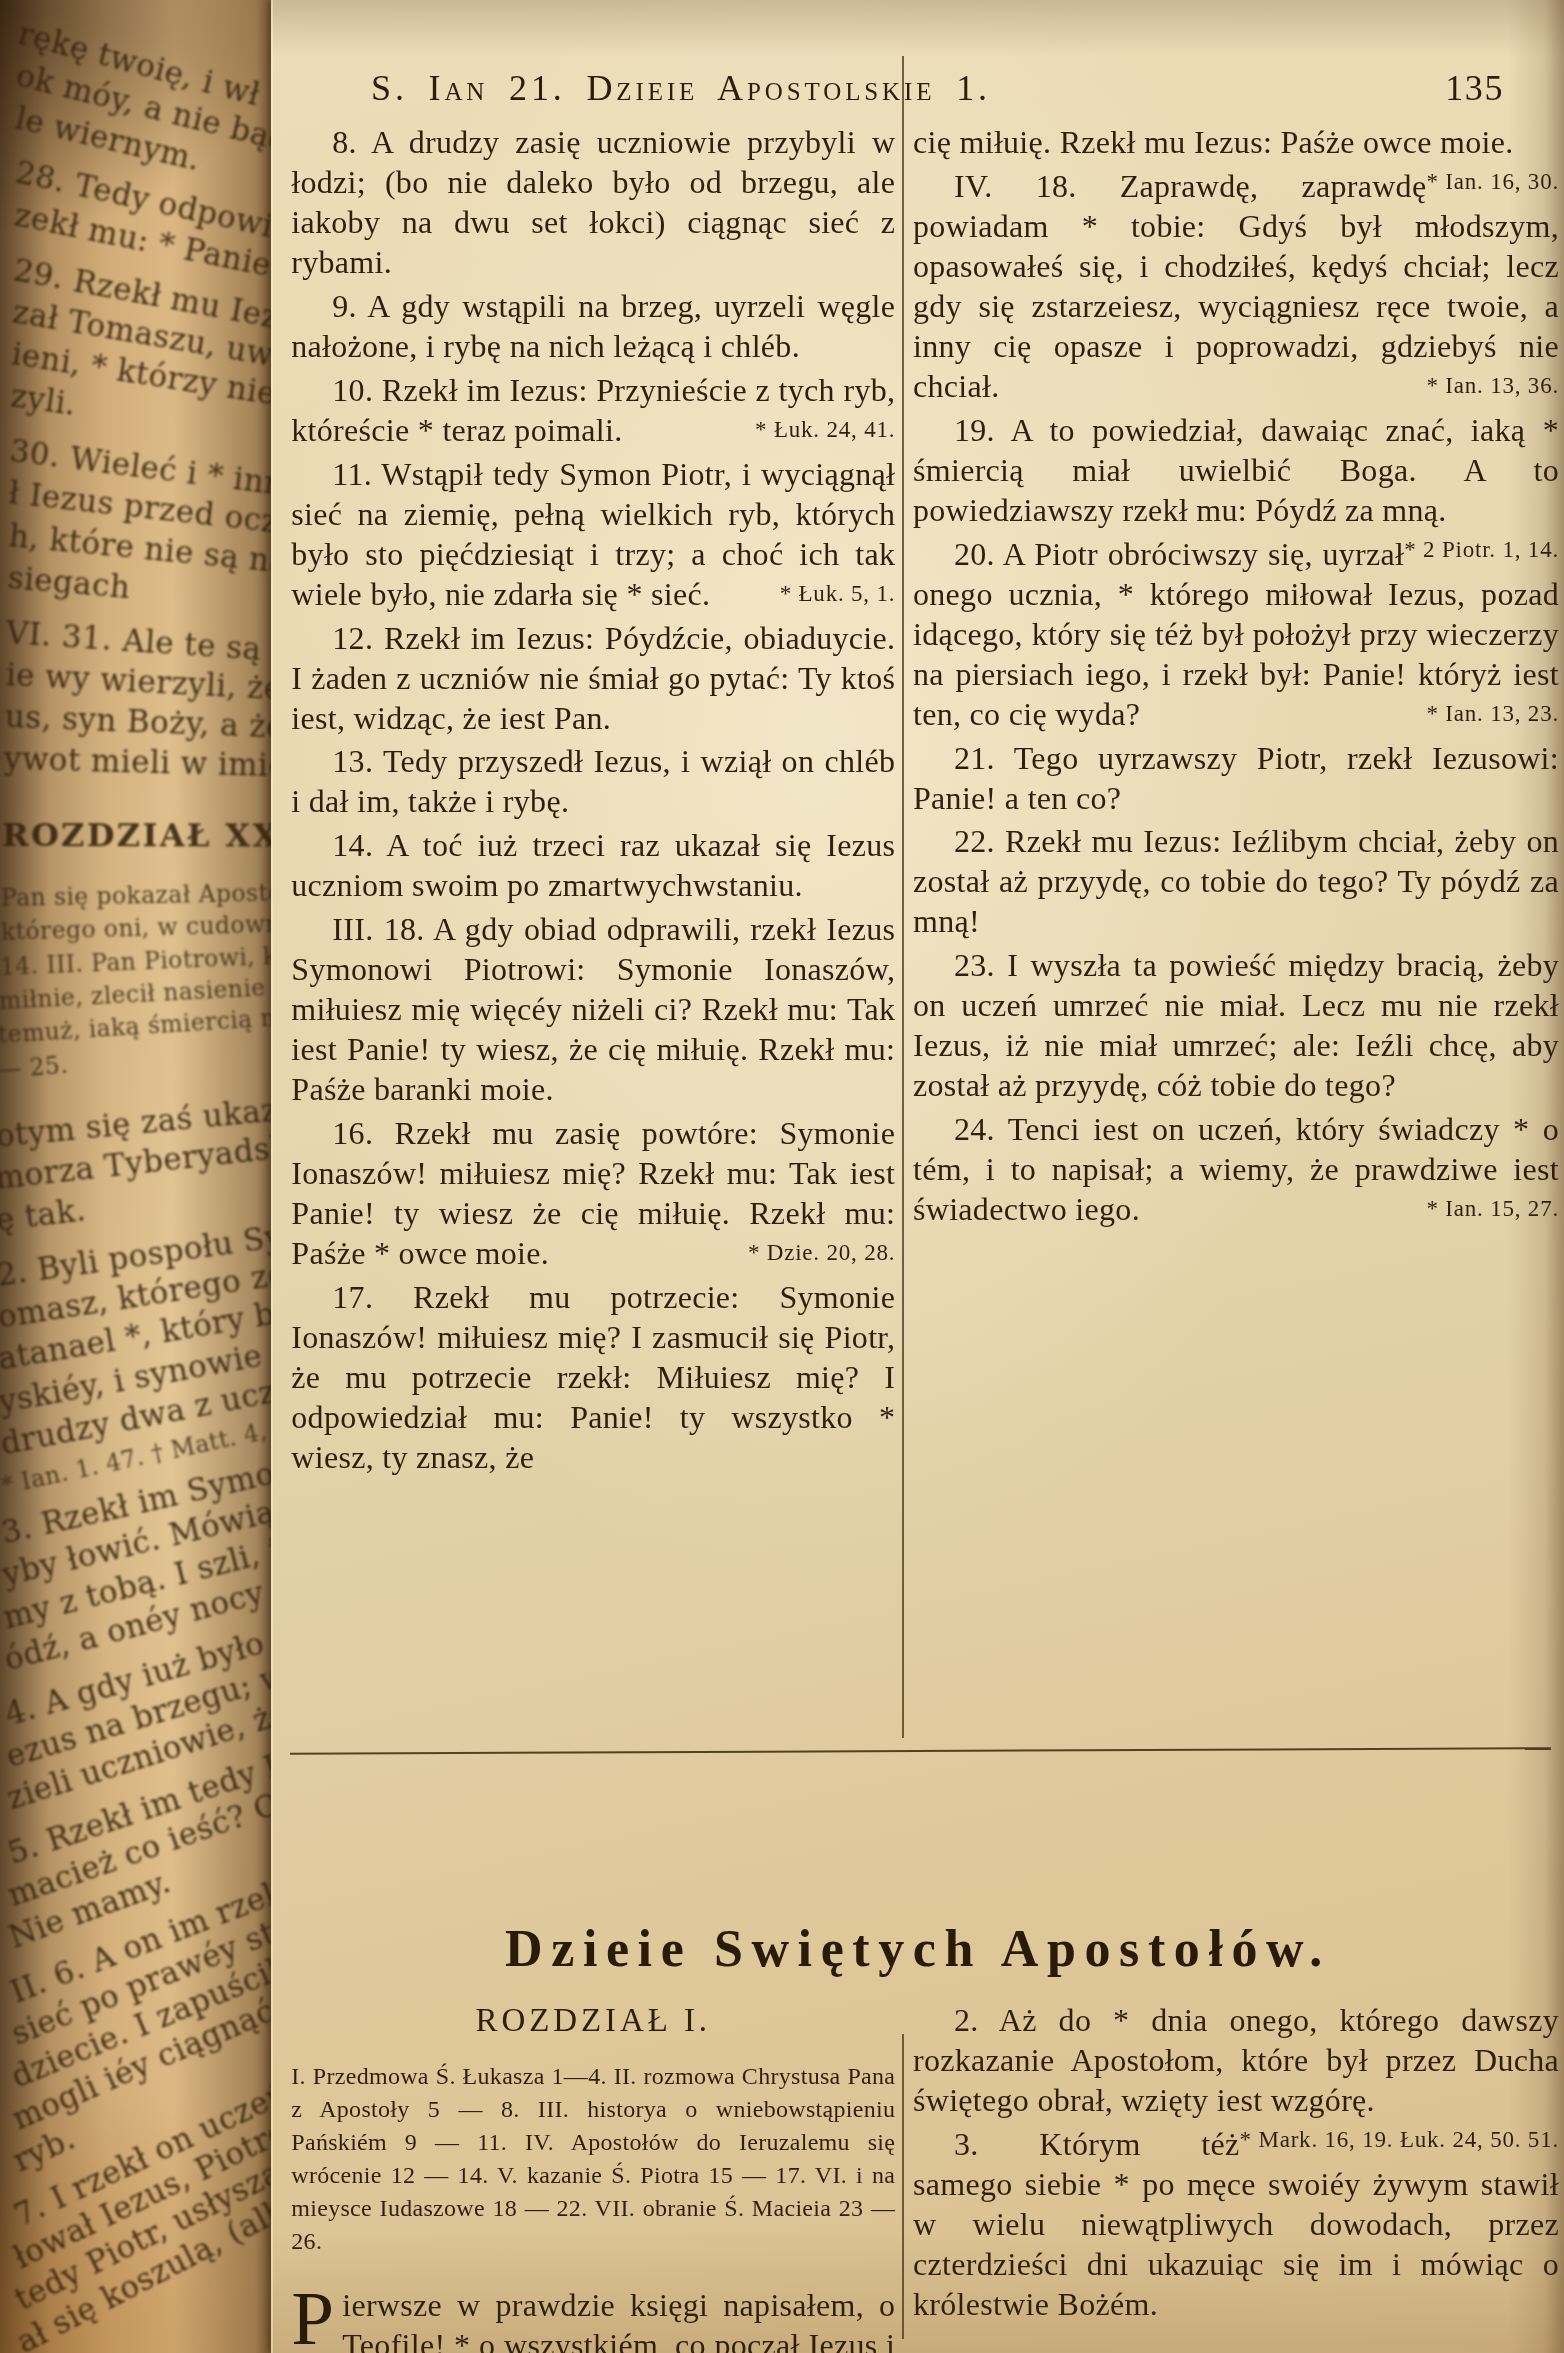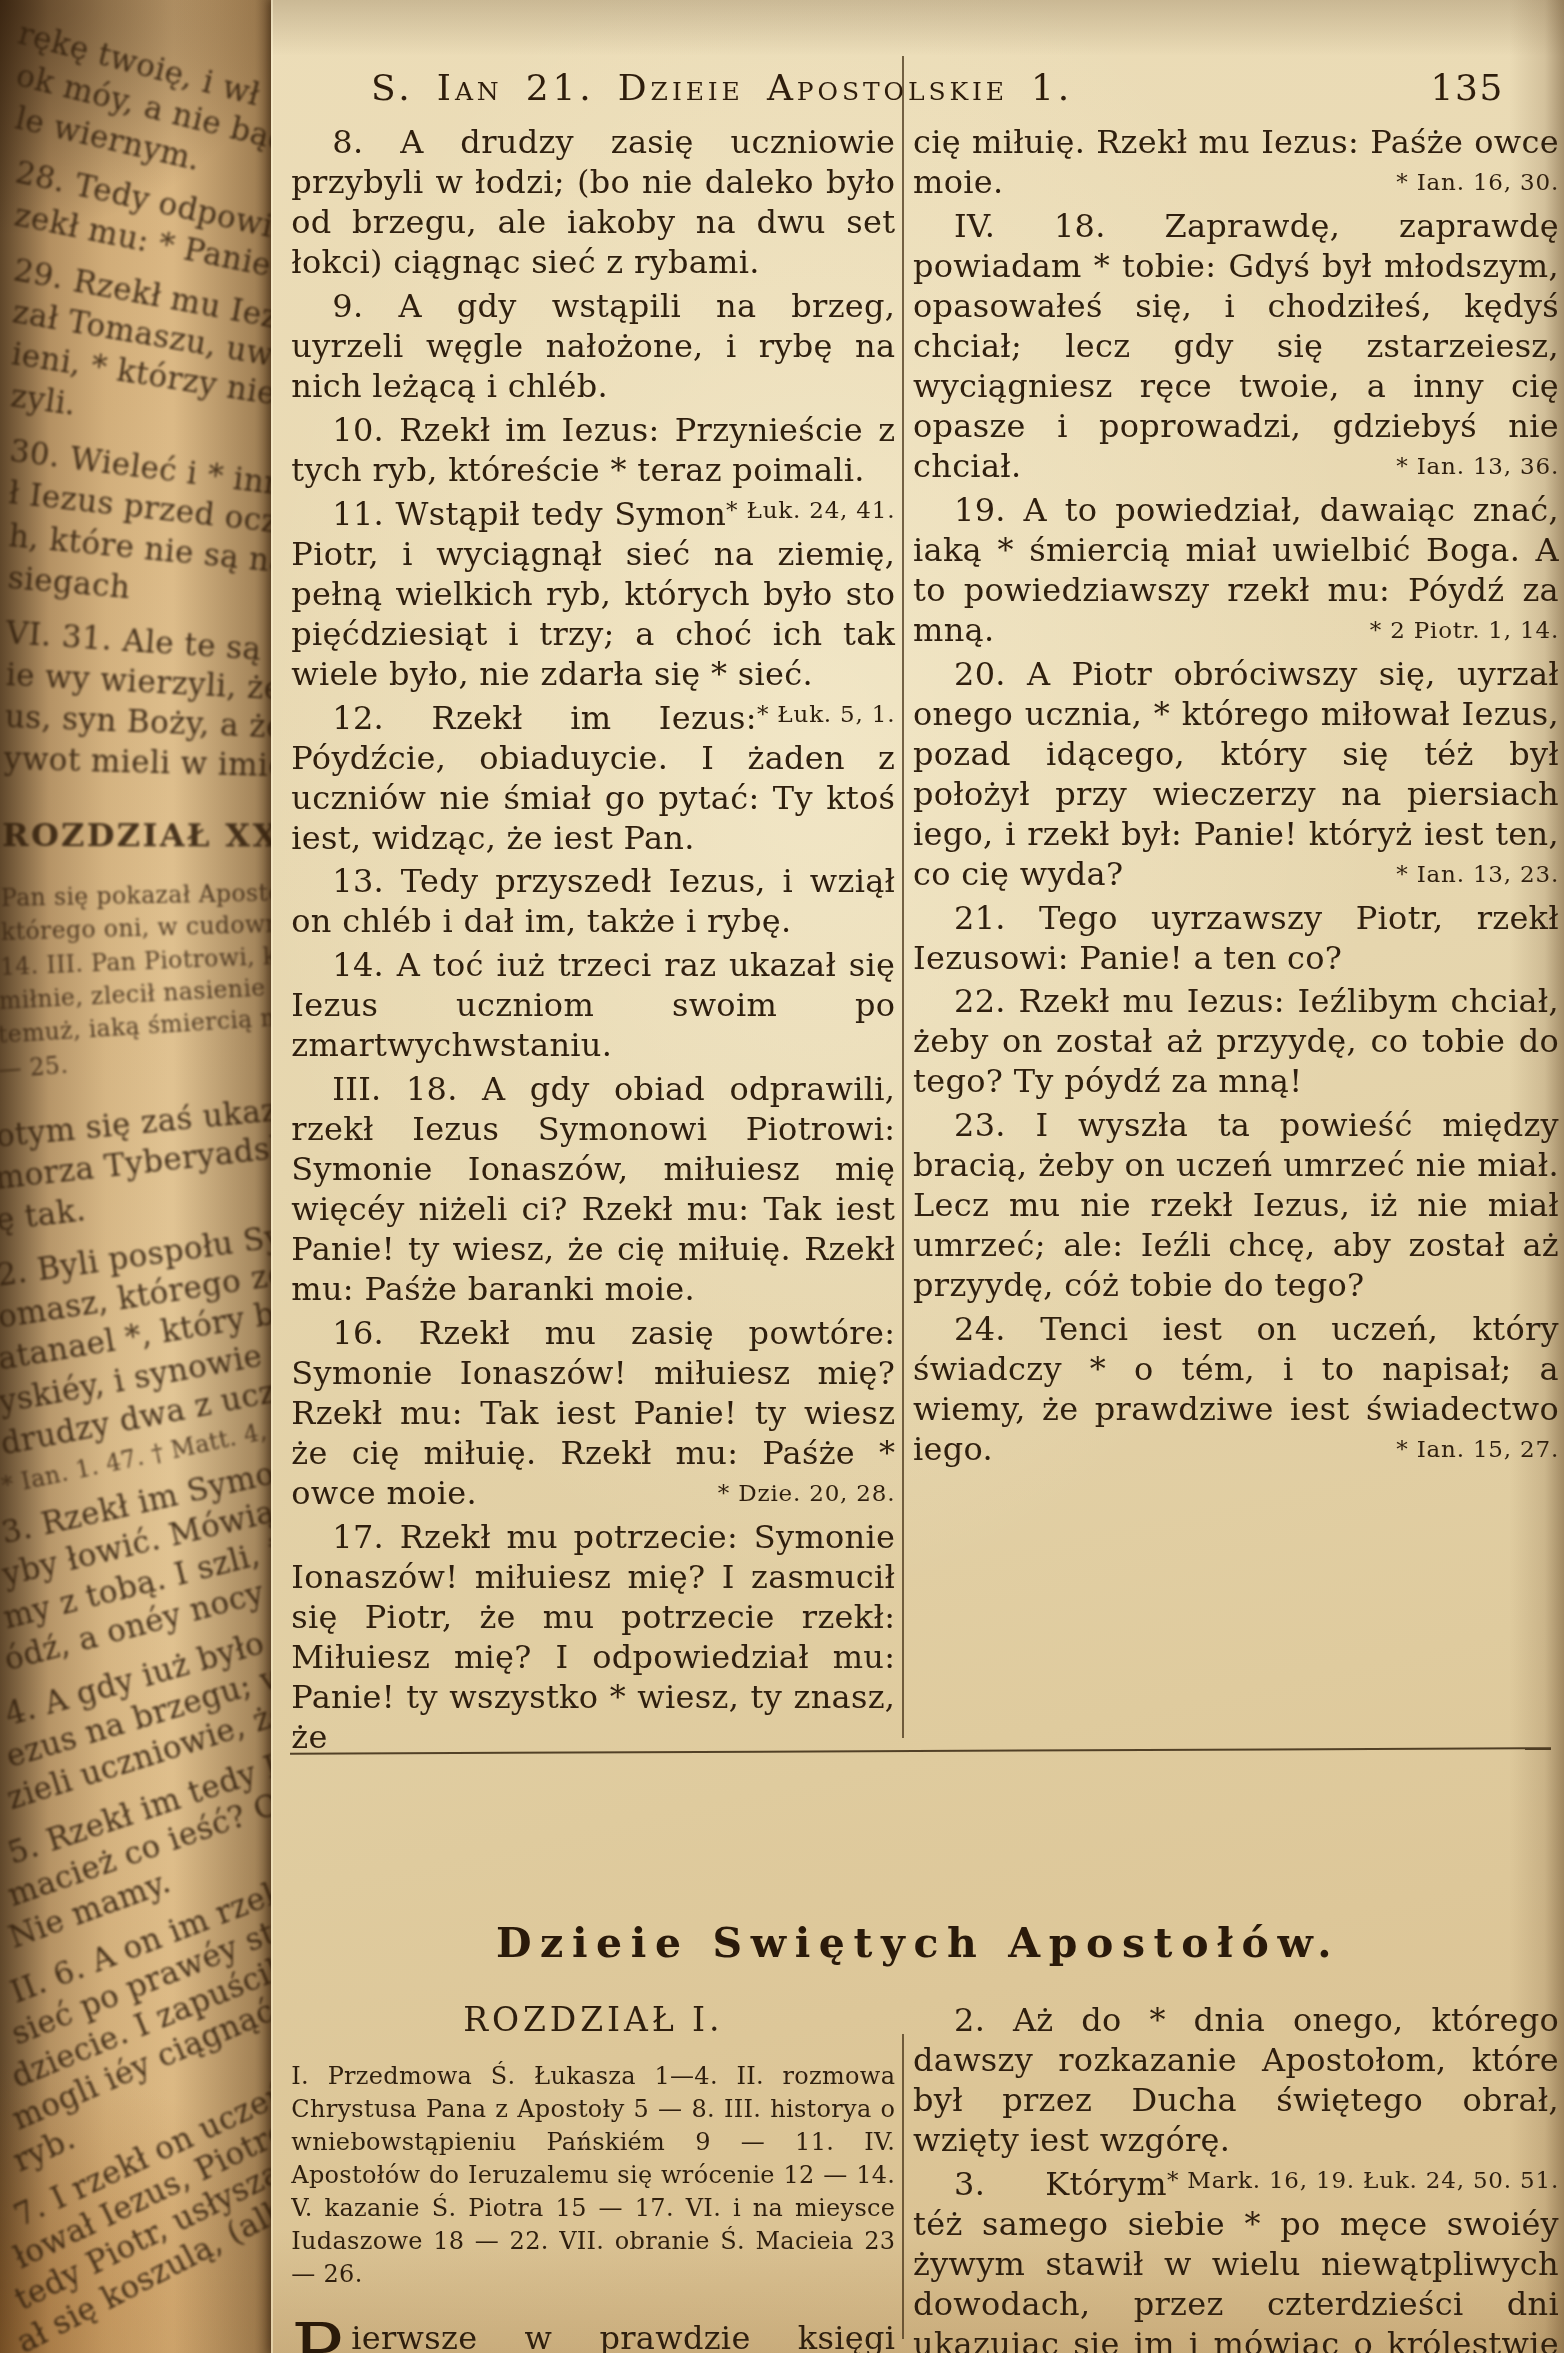--- a/index.html
+++ b/index.html
@@ -38,20 +38,21 @@
   
   .main{
     position:absolute;left:271px;top:0;width:1294px;height:2354px;
     background:
       linear-gradient(to left, rgba(90,62,30,.48) 0px, rgba(120,90,55,.20) 20.3px, transparent 56px),
       linear-gradient(to bottom, rgba(96,70,38,.24), transparent 56px),
       linear-gradient(to top, rgba(150,108,55,.26), transparent 125px),
       radial-gradient(782px 1174px at 42% 32%, rgba(255,250,228,.42), transparent 72%),
       linear-gradient(168deg,#ecddb8,#e6d6ae 45%,#dfcb9e 72%,#d9bf8f);
     box-shadow:-3.1px 0 7.8px rgba(50,28,8,.45);
+    font-family:Liberation Serif, serif;
   }
   .main::before{ 
     content:"";position:absolute;left:0;top:0;width:2.3px;height:100%;
     background:rgba(255,246,216,.45);
   }
   .running-head{
     position:absolute;top:67px;left:100px;
     font-size:36px;letter-spacing:3.9px;word-spacing:7.8px;
     font-variant:small-caps;color:#2e1d0c;white-space:nowrap;
   }
@@ -73,21 +74,21 @@
   .vrule-top{left:631px;top:56px;height:1682px;}
   .vrule-bottom{left:631px;top:2034px;height:305px;}
   .hrule{
     position:absolute;left:19px;top:1750px;width:1261px;height:2.3px;
     background:rgba(56,40,18,.85);
     transform:rotate(-0.25deg);
   }
   .section-heading{
     position:absolute;left:0;top:1919px;width:100%;
     text-align:center;
-    font-size:41px;font-weight:bold;letter-spacing:8.6px;
+    font-size:52px;font-weight:bold;letter-spacing:8.6px;
     color:#2a1a0a;
   }
   .chapter-heading{
     text-align:center;text-indent:0;
     font-size:33px;letter-spacing:3.9px;
     margin:0 0 20.3px 0;
   }
   .summary{
     font-size:24px;line-height:33px;
     margin:12px 0 27px 0;

